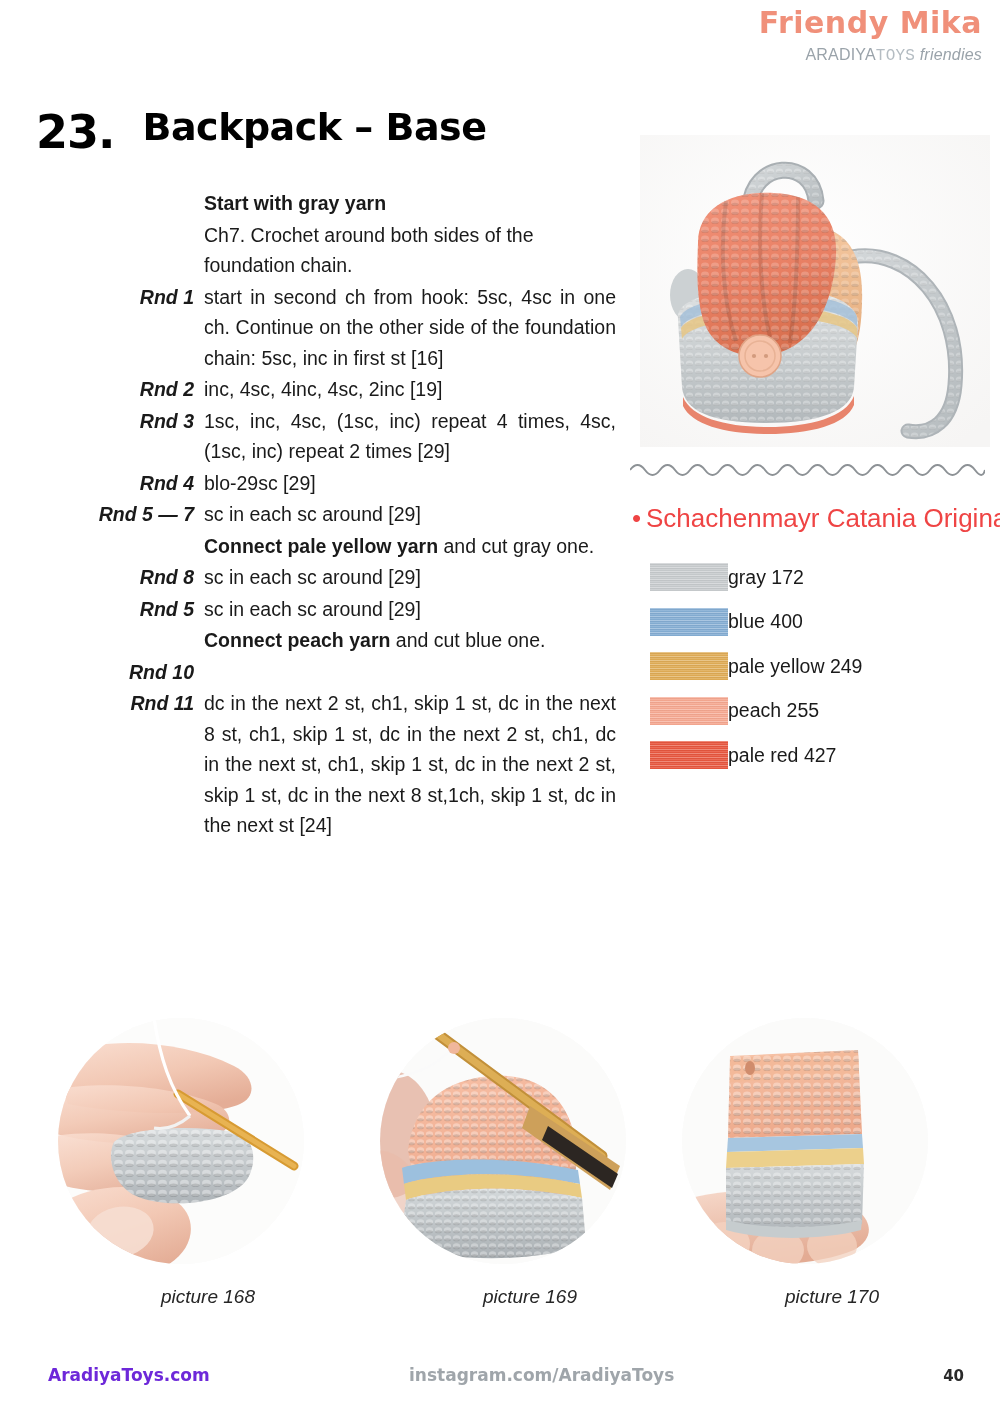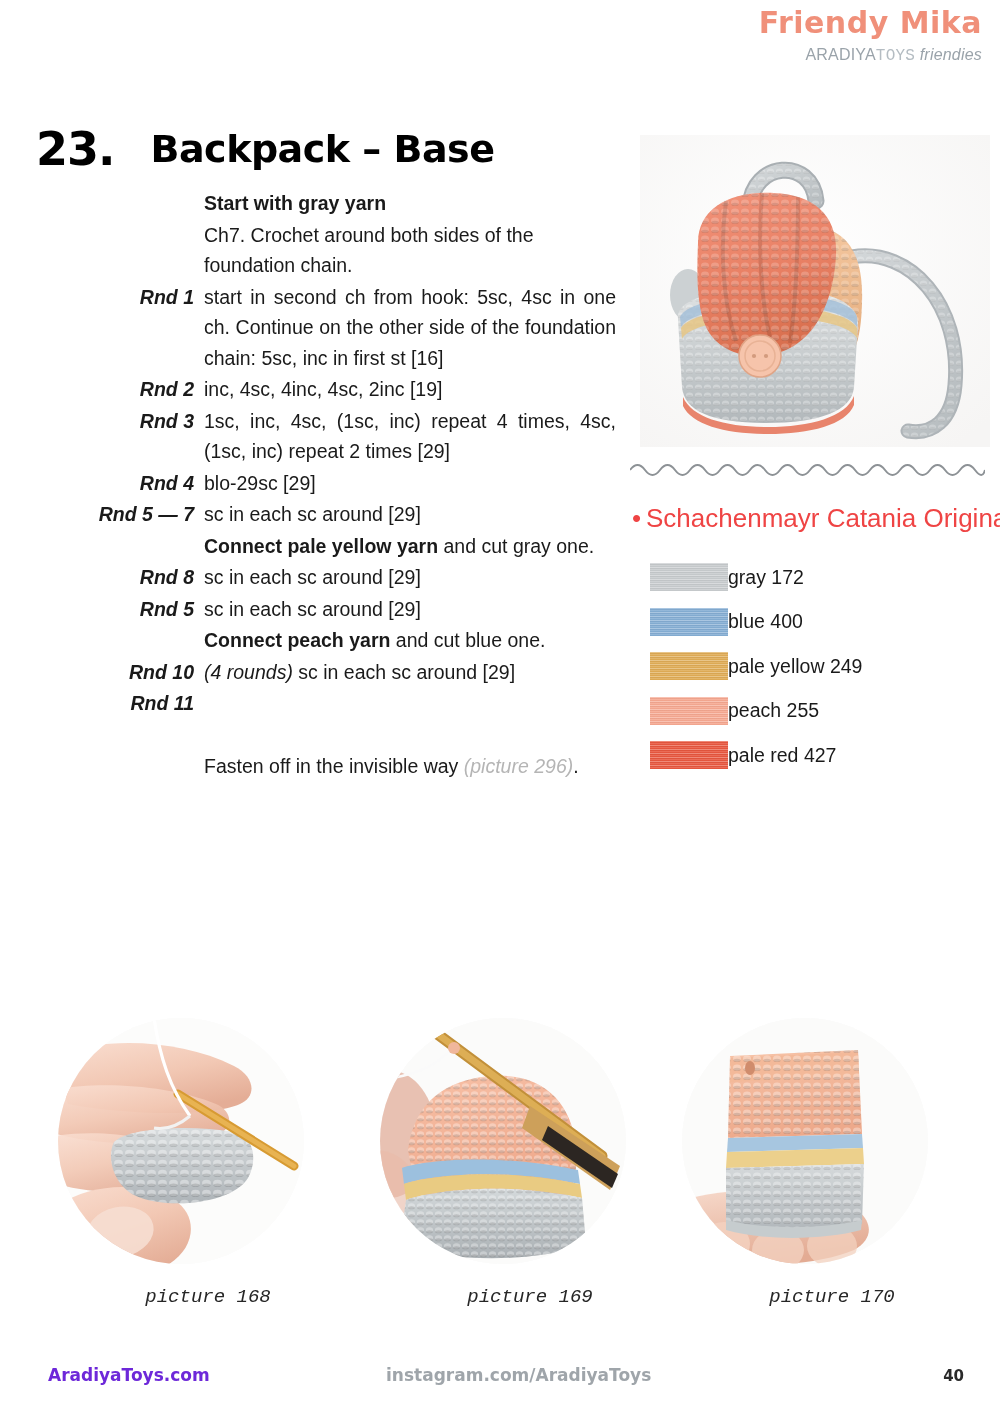--- a/index.html
+++ b/index.html
@@ -38,25 +38,25 @@
     font-size: 16px;
     color: #9aa3aa;
     letter-spacing: 0.2px;
   }
   #brand-sub .thin { color: #b4bcc2; font-family: Liberation Mono, monospace; }
   #brand-sub .ital { font-style: italic; }
 
   
   #page-title-row {
     position: absolute;
-    top: 122px;
+    top: 105px;
     left: 36px;
     display: flex;
-    align-items: center;
-    gap: 36px;
+    align-items: flex-start;
+    gap: 28px;
   }
   #chapter-number {
     font-family: "DejaVu Sans", sans-serif;
     font-weight: bold;
     font-size: 46px;
     letter-spacing: -1px;
     color: #000;
   }
   #chapter-title {
     font-family: "DejaVu Sans", sans-serif;
@@ -186,21 +186,20 @@
     left: 0;
     top: 1018px;
     width: 1000px;
     height: 320px;
   }
   .photo-block {
     position: absolute;
     top: 0;
     width: 300px;
     height: 320px;
-    font-family: Liberation Mono, monospace;
   }
   .photo-circle {
     position: absolute;
     left: 0;
     top: 0;
     width: 246px;
     height: 246px;
     border-radius: 50%;
     overflow: hidden;
     background: #fbfbfb;
@@ -230,21 +229,21 @@
     left: 48px;
     top: 0;
     font-family: "DejaVu Sans", sans-serif;
     font-weight: bold;
     font-size: 17px;
     color: #6d28d9;
     white-space: nowrap;
   }
   #footer-instagram {
     position: absolute;
-    left: 386px;
+    left: 409px;
     top: 0;
     font-family: "DejaVu Sans", sans-serif;
     font-weight: bold;
     font-size: 17px;
     color: #9fa5aa;
     white-space: nowrap;
   }
   #footer-page {
     position: absolute;
     right: 36px;
@@ -310,30 +309,26 @@
     <div class="inst-row">
       <div class="inst-label">Rnd 5</div>
       <div class="inst-body nojust"><span>sc in each sc around [29]</span></div>
     </div>
     <div class="inst-row">
       <div class="inst-label"></div>
       <div class="inst-body nojust"><span class="bi">Connect peach yarn</span><span> and cut blue one.</span></div>
     </div>
     <div class="inst-row">
       <div class="inst-label">Rnd 10</div>
-      <div class="inst-body nojust"><span class="it">(4 rounds)</span><span> sc in each sc around [29]</span></div>
     </div>
     <div class="inst-row">
       <div class="inst-label">Rnd 11</div>
+      <div class="inst-body"><span>dc in the next 2 st, ch1, skip 1 st, dc in the next 8 st, ch1, skip 1 st, dc in the next 2 st, ch1, dc in the next st, ch1, skip 1 st, dc in the next 2 st, skip 1 st, dc in the next 8 st,1ch, skip 1 st, dc in the next st [24]</span></div>
     </div>
     <div class="inst-row spacer-row"></div>
-    <div class="inst-row">
-      <div class="inst-label"></div>
-      <div class="inst-body nojust"><span>Fasten off in the invisible way </span><span class="ghost">(picture 296)</span><span>.</span></div>
-    </div>
   </div>
 
 <div id="hero-photo">
   <svg width="350" height="312" viewBox="0 0 350 312" xmlns="http://www.w3.org/2000/svg">
     <defs>
       <radialGradient id="bgGrad" cx="45%" cy="40%" r="75%">
         <stop offset="0%" stop-color="#ffffff"></stop>
         <stop offset="100%" stop-color="#f6f5f4"></stop>
       </radialGradient>
       <linearGradient id="grayKnit" x1="0" y1="0" x2="0" y2="1">

